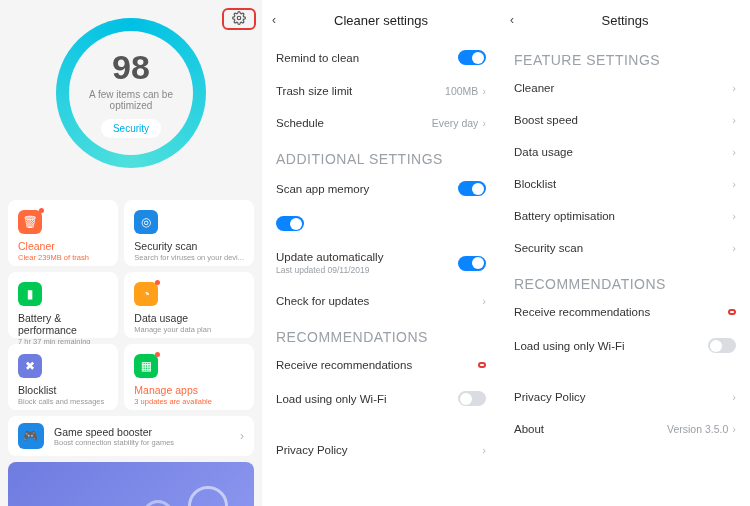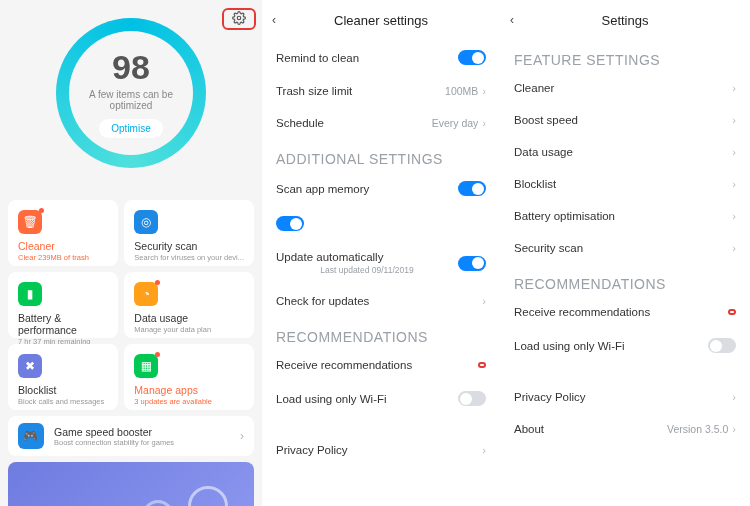--- a/index.html
+++ b/index.html
@@ -101,21 +101,21 @@
     display:flex; align-items:center; padding:10px 14px;
     font-size:11.5px; color:#333;
   }
   .row .lab { flex:1; }
   .row .val { font-size:10.5px; color:#9aa0a6; margin-right:4px; }
   .row .chev { color:#bbb; font-size:11px; }
   .section-h {
     font-size:14px; color:#9aa0a6; letter-spacing:0.5px;
     padding:12px 14px 4px; text-transform:uppercase;
   }
-  .sub2 { font-size:8.5px; color:#9aa0a6; margin-top:2px;text-align:center; }
+  .sub2 { font-size:8.5px; color:#9aa0a6; margin-top:2px; }
   .toggle {
     width:28px; height:15px; border-radius:9px; position:relative;
     background:#d9dde1;
   }
   .toggle .knob {
     position:absolute; top:1.5px; width:12px; height:12px; border-radius:50%;
     background:#fff; left:2px; transition:none;
   }
   .toggle.on { background:#0a84ff; }
   .toggle.on .knob { left:14px; }
@@ -134,21 +134,21 @@
           <path d="M19.4 15a1.7 1.7 0 0 0 .34 1.87l.06.06a2 2 0 1 1-2.83 2.83l-.06-.06a1.7 1.7 0 0 0-1.87-.34 1.7 1.7 0 0 0-1 1.56V21a2 2 0 1 1-4 0v-.09a1.7 1.7 0 0 0-1-1.56 1.7 1.7 0 0 0-1.87.34l-.06.06a2 2 0 1 1-2.83-2.83l.06-.06a1.7 1.7 0 0 0 .34-1.87 1.7 1.7 0 0 0-1.56-1H3a2 2 0 1 1 0-4h.09a1.7 1.7 0 0 0 1.56-1 1.7 1.7 0 0 0-.34-1.87l-.06-.06a2 2 0 1 1 2.83-2.83l.06.06a1.7 1.7 0 0 0 1.87.34h0a1.7 1.7 0 0 0 1-1.56V3a2 2 0 1 1 4 0v.09a1.7 1.7 0 0 0 1 1.56h0a1.7 1.7 0 0 0 1.87-.34l.06-.06a2 2 0 1 1 2.83 2.83l-.06.06a1.7 1.7 0 0 0-.34 1.87v0a1.7 1.7 0 0 0 1.56 1H21a2 2 0 1 1 0 4h-.09a1.7 1.7 0 0 0-1.56 1z"></path>
         </svg>
     </span>
   </div>
 
   <div class="ring-wrap">
     <div class="ring">
       <div class="ring-inner">
         <div class="score">98</div>
         <div class="score-sub">A few items can be optimized</div>
-        <button class="opt-btn">Optimise</button>
+        <button class="opt-btn">Security</button>
       </div>
     </div>
   </div>
 
   <div class="grid">
     <div class="card cleaner">
       <div class="ic" style="background:#ff6b3d">🗑<span class="dot"></span></div>
       <div class="title">Cleaner</div>
       <div class="sub">Clear 239MB of trash</div>
     </div>

